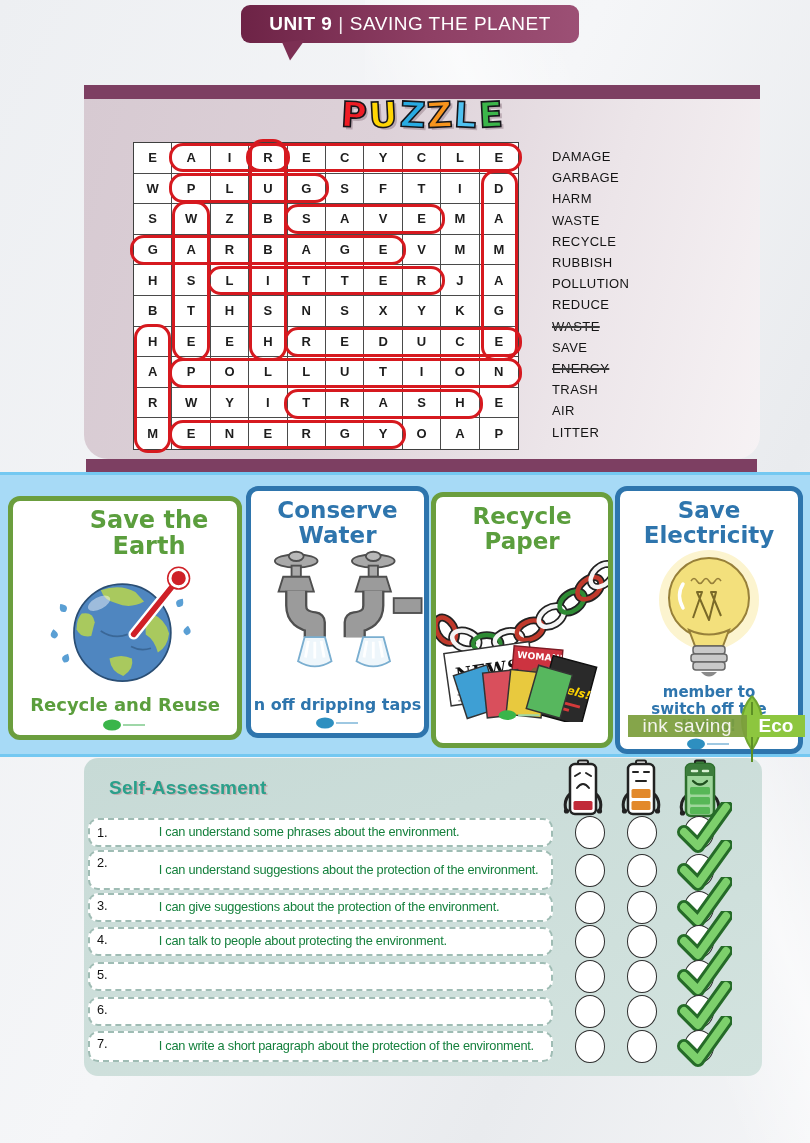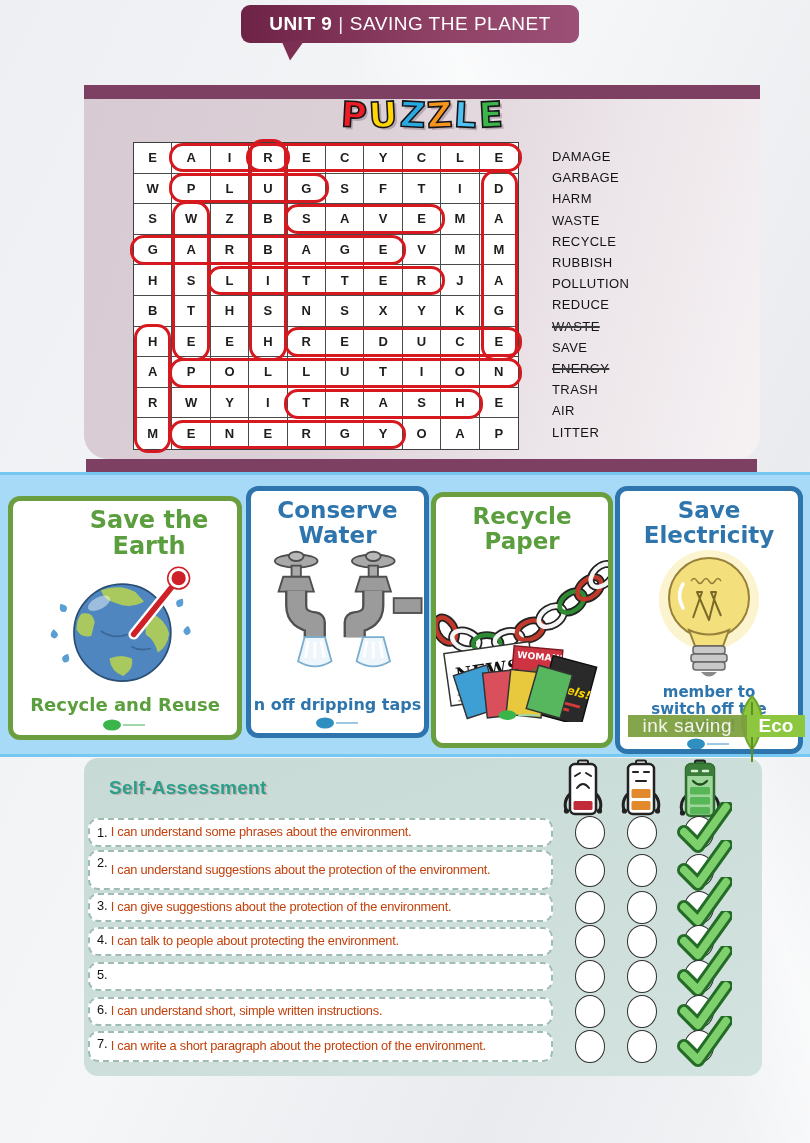--- a/index.html
+++ b/index.html
@@ -66,21 +66,21 @@
     background:linear-gradient(160deg,#c7dad6,#d3e3df);border-radius:14px;}
   .assessment-title{position:absolute;left:11px;top:5px;margin:14px;font-size:19px;font-weight:bold;
     color:#2aa08b;letter-spacing:.3px;text-shadow:1.5px .5px 0 rgba(190,90,100,.35);}
   .battery{position:absolute;top:1px;}
   .assess-rows{position:absolute;left:0;top:0;width:100%;height:100%;}
   .assess-row{position:absolute;left:0;width:670px;}
   .assess-box{position:absolute;left:4px;top:0;width:465px;height:100%;box-sizing:border-box;
     background:#fff;border:2px dashed #9fbcb4;border-radius:10px;
     display:flex;align-items:center;padding:2px 5px 2px 7px;}
   .assess-num{font-size:12.8px;color:#111;margin-right:3px;flex:0 0 auto;align-self:flex-start;padding-top:1px;}
-  .assess-text{font-size:12.8px;color:#c2410c;letter-spacing:-.25px;line-height:1.28;}
+  .assess-text{font-size:12.8px;color:#15803d;letter-spacing:-.25px;line-height:1.28;margin-left:48px;}
   .assess-row:first-child .assess-num,.assess-row:first-child .assess-text{align-self:center;padding-top:0;}
   .assess-circle{position:absolute;width:30px;height:33px;border-radius:50%;
     background:#fff;border:1.6px solid #2f2f2f;box-sizing:border-box;}
   .assess-check{position:absolute;pointer-events:none;}
 </style>
 </head>
 <body>
 
 <div class="bg-streak"></div>
 
@@ -504,21 +504,20 @@
         <div class="assess-circle" style="left: 543px; top: -2px;"></div>
         <div class="assess-circle" style="left: 600px; top: -2px;"></div>
         <svg class="assess-check" width="56" height="52" viewBox="0 0 56 52" style="left: 592px; top: -16px;">
     <path d="M8 30 L22 44 L50 5" fill="none" stroke="#256b28" stroke-width="14" stroke-linecap="round" stroke-linejoin="round"></path>
     <path d="M8 30 L22 44 L50 5" fill="none" stroke="#7dd06c" stroke-width="8" stroke-linecap="round" stroke-linejoin="round"></path>
   </svg>
       </div>
       <div class="assess-row" style="top: 239px; height: 29px;">
         <div class="assess-box">
           <span class="assess-num">6.</span>
-          <span class="assess-text">I can understand short, simple written instructions.</span>
         </div>
         <div class="assess-circle" style="left: 491px; top: -2px;"></div>
         <div class="assess-circle" style="left: 543px; top: -2px;"></div>
         <div class="assess-circle" style="left: 600px; top: -2px;"></div>
         <svg class="assess-check" width="56" height="52" viewBox="0 0 56 52" style="left: 592px; top: -16px;">
     <path d="M8 30 L22 44 L50 5" fill="none" stroke="#256b28" stroke-width="14" stroke-linecap="round" stroke-linejoin="round"></path>
     <path d="M8 30 L22 44 L50 5" fill="none" stroke="#7dd06c" stroke-width="8" stroke-linecap="round" stroke-linejoin="round"></path>
   </svg>
       </div>
       <div class="assess-row" style="top: 273px; height: 31px;">

